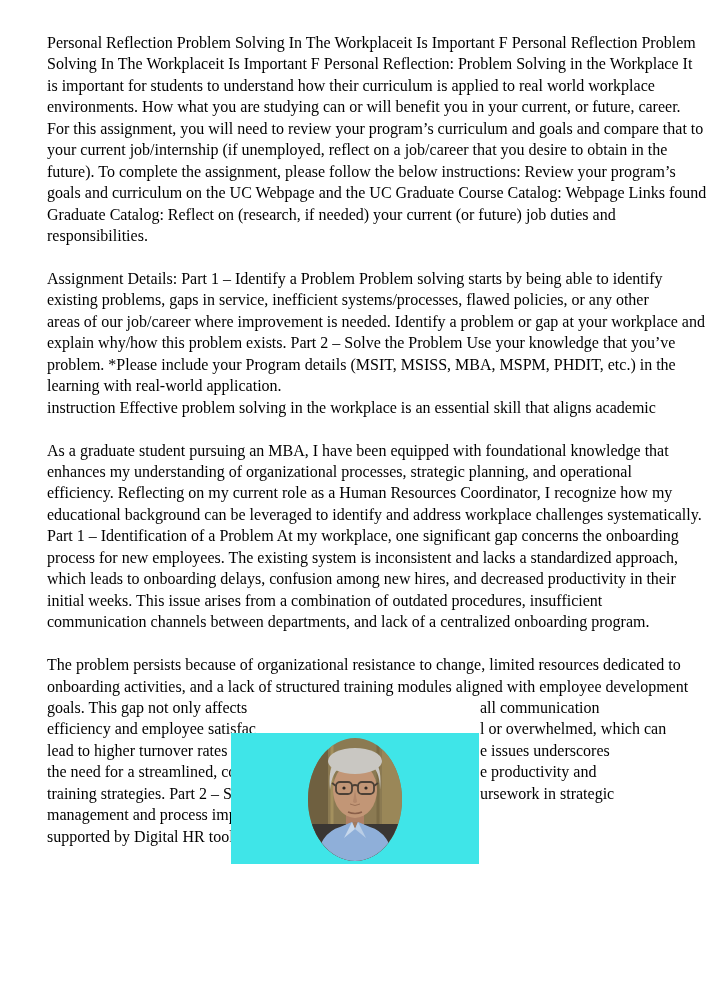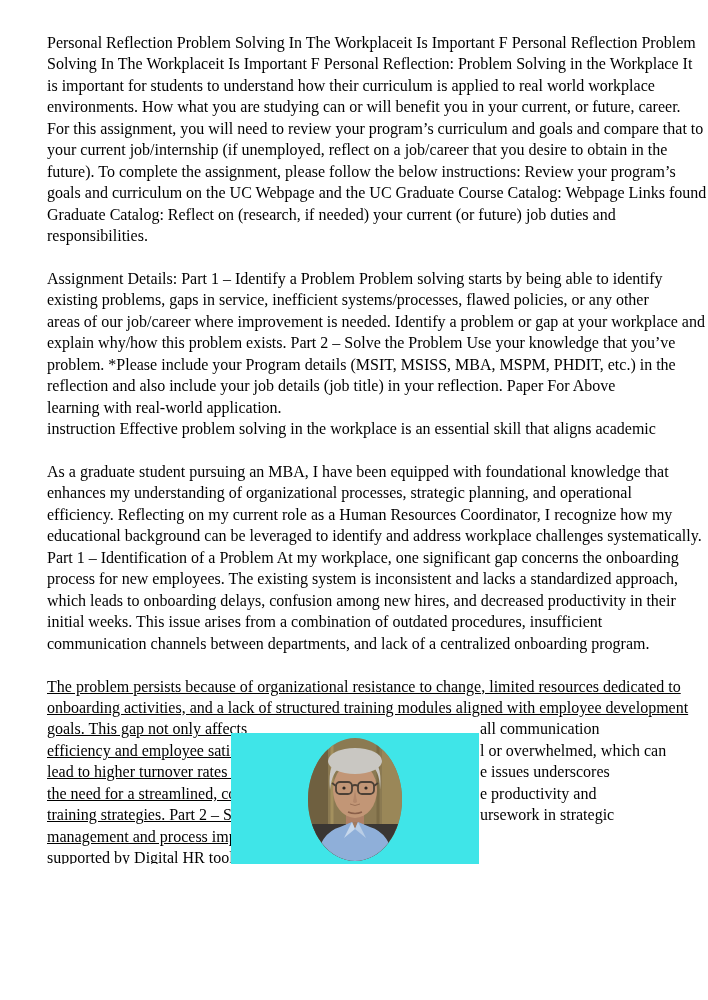--- a/index.html
+++ b/index.html
@@ -14,21 +14,21 @@
   .doc {
     position: absolute;
     left: 47px;
     top: 32px;
     width: 622px;
     font-size: 16px;
     line-height: 21.45px;
     color: #000000;
   }
   .para { margin: 0 0 21.45px 0; }
-  .para:last-child { margin-bottom: 0; text-decoration: underline; }
+  .para:last-child { margin-bottom: 0; }
   .line { white-space: nowrap; position: relative; }
   .frag-right { position: absolute; left: 433px; top: 0; }
   .ad {
     position: absolute;
     left: 231px;
     top: 733px;
     width: 248px;
     height: 244px;
     background: #3fe5e8;
     text-align: center;
@@ -83,21 +83,20 @@
         <div class="line">goals and curriculum on the UC Webpage and the UC Graduate Course Catalog: Webpage Links found here:</div>
         <div class="line">Graduate Catalog: Reflect on (research, if needed) your current (or future) job duties and</div>
         <div class="line">responsibilities.</div>
       </div>
       <div class="para">
         <div class="line">Assignment Details: Part 1 – Identify a Problem Problem solving starts by being able to identify</div>
         <div class="line">existing problems, gaps in service, inefficient systems/processes, flawed policies, or any other</div>
         <div class="line">areas of our job/career where improvement is needed. Identify a problem or gap at your workplace and</div>
         <div class="line">explain why/how this problem exists. Part 2 – Solve the Problem Use your knowledge that you’ve</div>
         <div class="line">problem. *Please include your Program details (MSIT, MSISS, MBA, MSPM, PHDIT, etc.) in the</div>
-        <div class="line">reflection and also include your job details (job title) in your reflection. Paper For Above</div>
         <div class="line">learning with real-world application.</div>
         <div class="line">instruction Effective problem solving in the workplace is an essential skill that aligns academic</div>
       </div>
       <div class="para">
         <div class="line">As a graduate student pursuing an MBA, I have been equipped with foundational knowledge that</div>
         <div class="line">enhances my understanding of organizational processes, strategic planning, and operational</div>
         <div class="line">efficiency. Reflecting on my current role as a Human Resources Coordinator, I recognize how my</div>
         <div class="line">educational background can be leveraged to identify and address workplace challenges systematically.</div>
         <div class="line">Part 1 – Identification of a Problem At my workplace, one significant gap concerns the onboarding</div>
         <div class="line">process for new employees. The existing system is inconsistent and lacks a standardized approach,</div>

